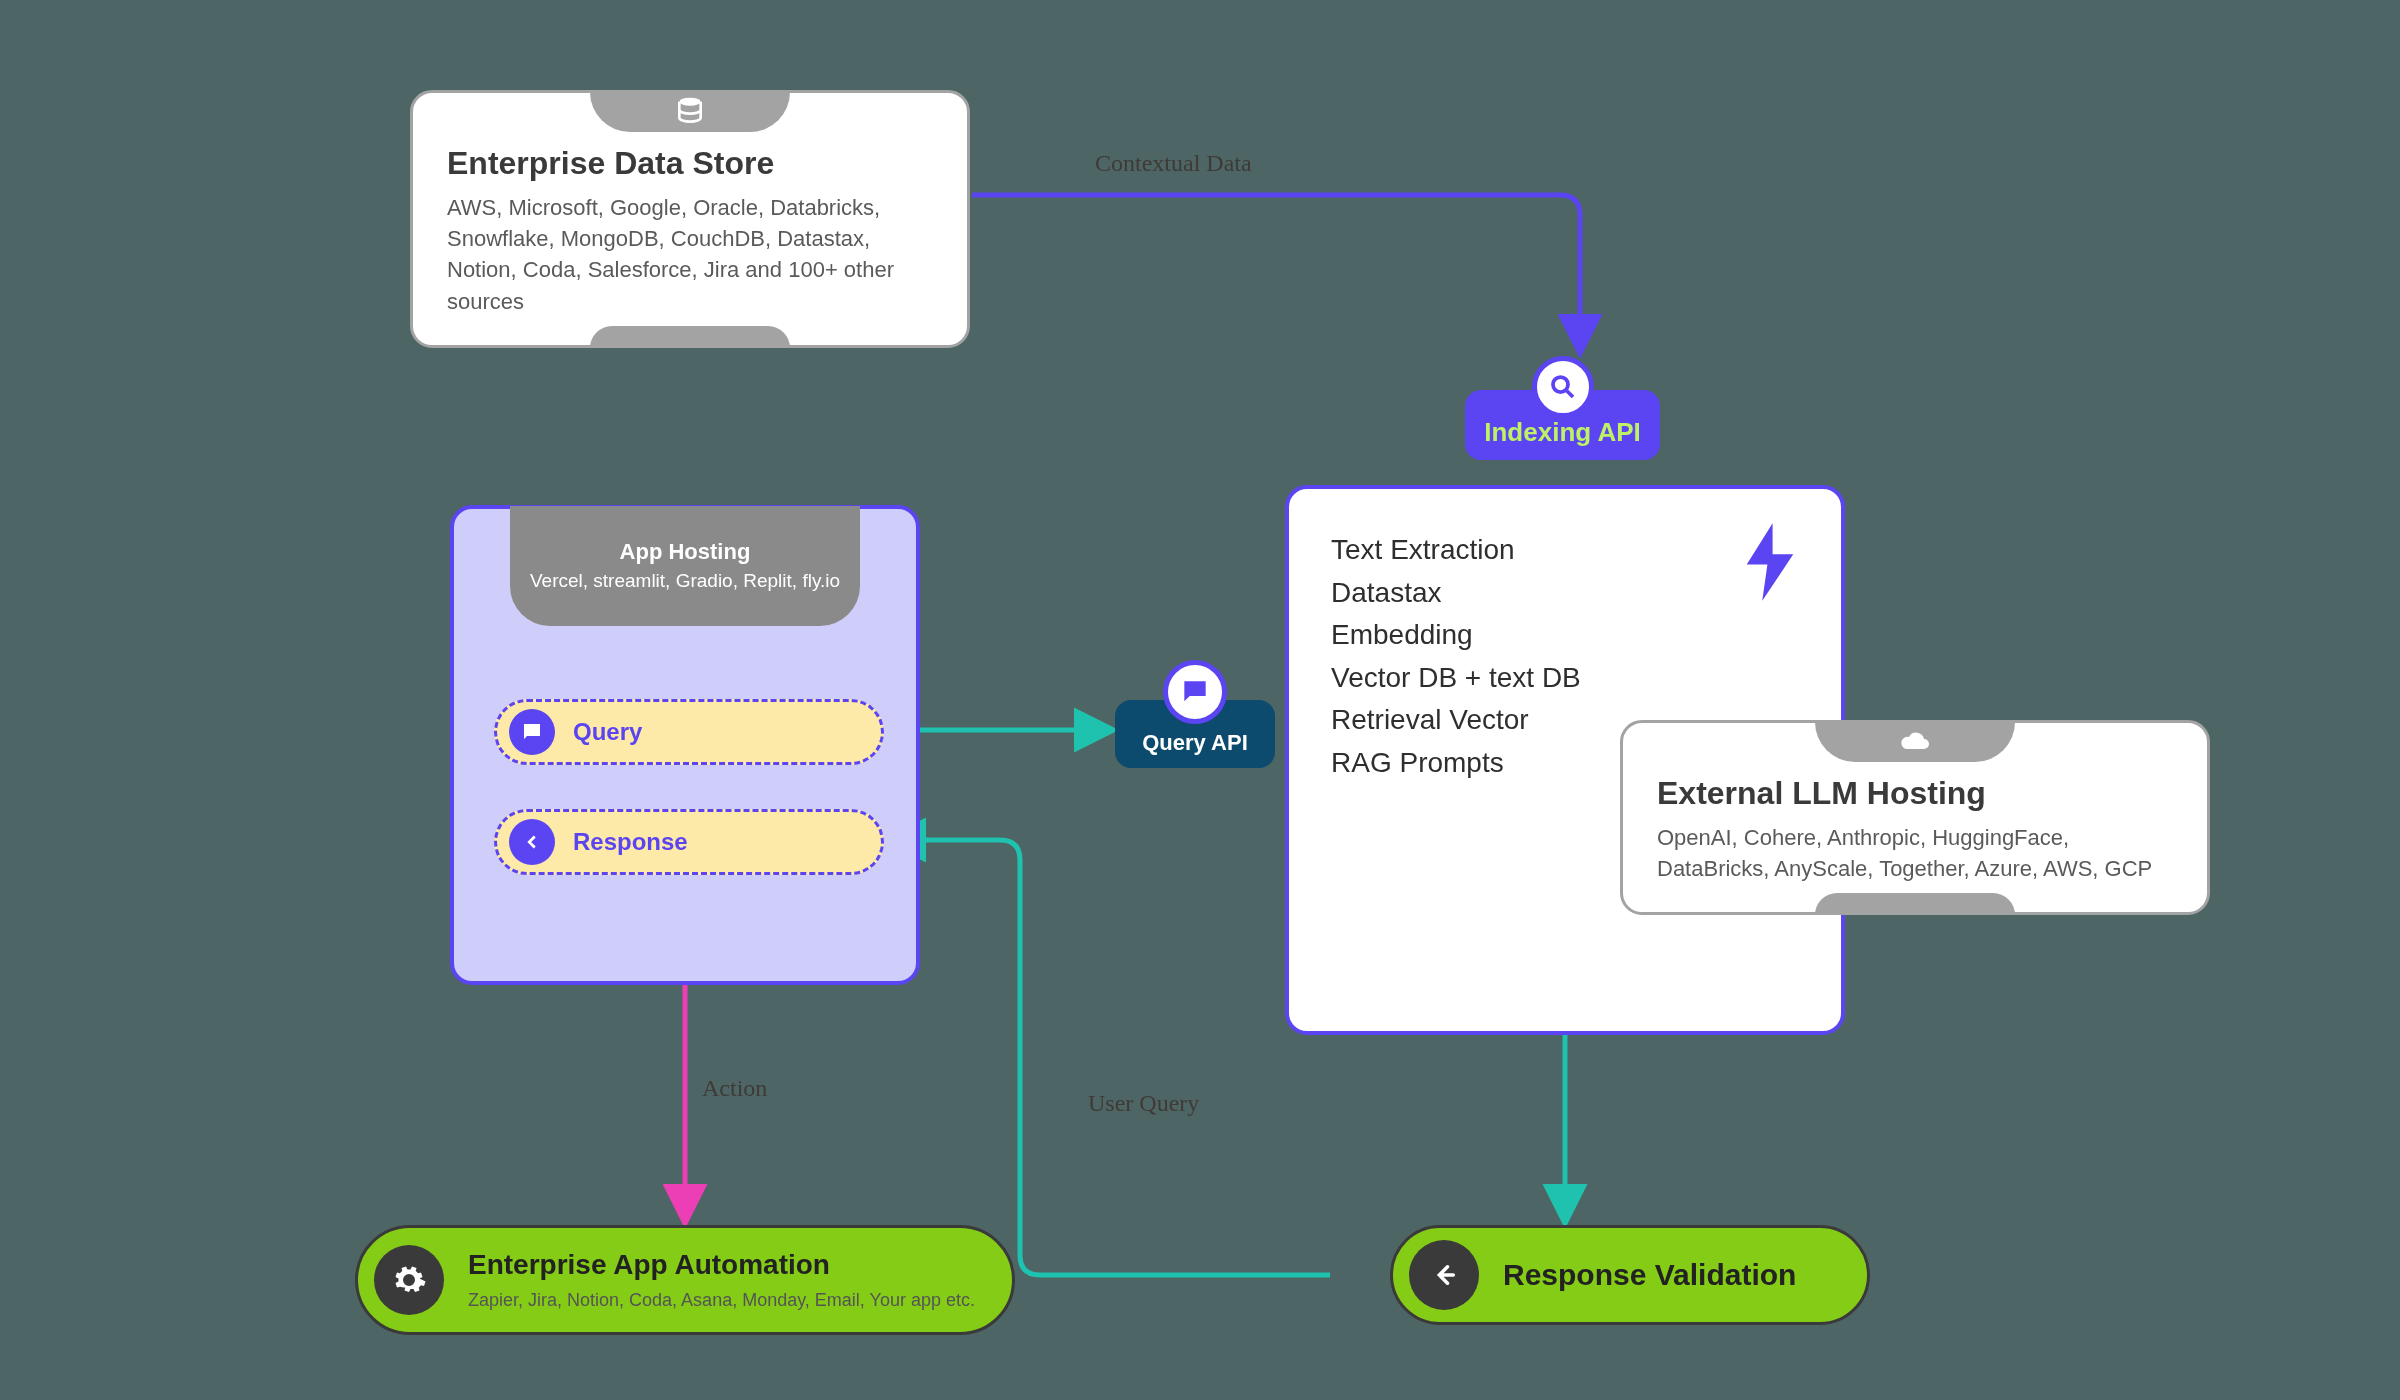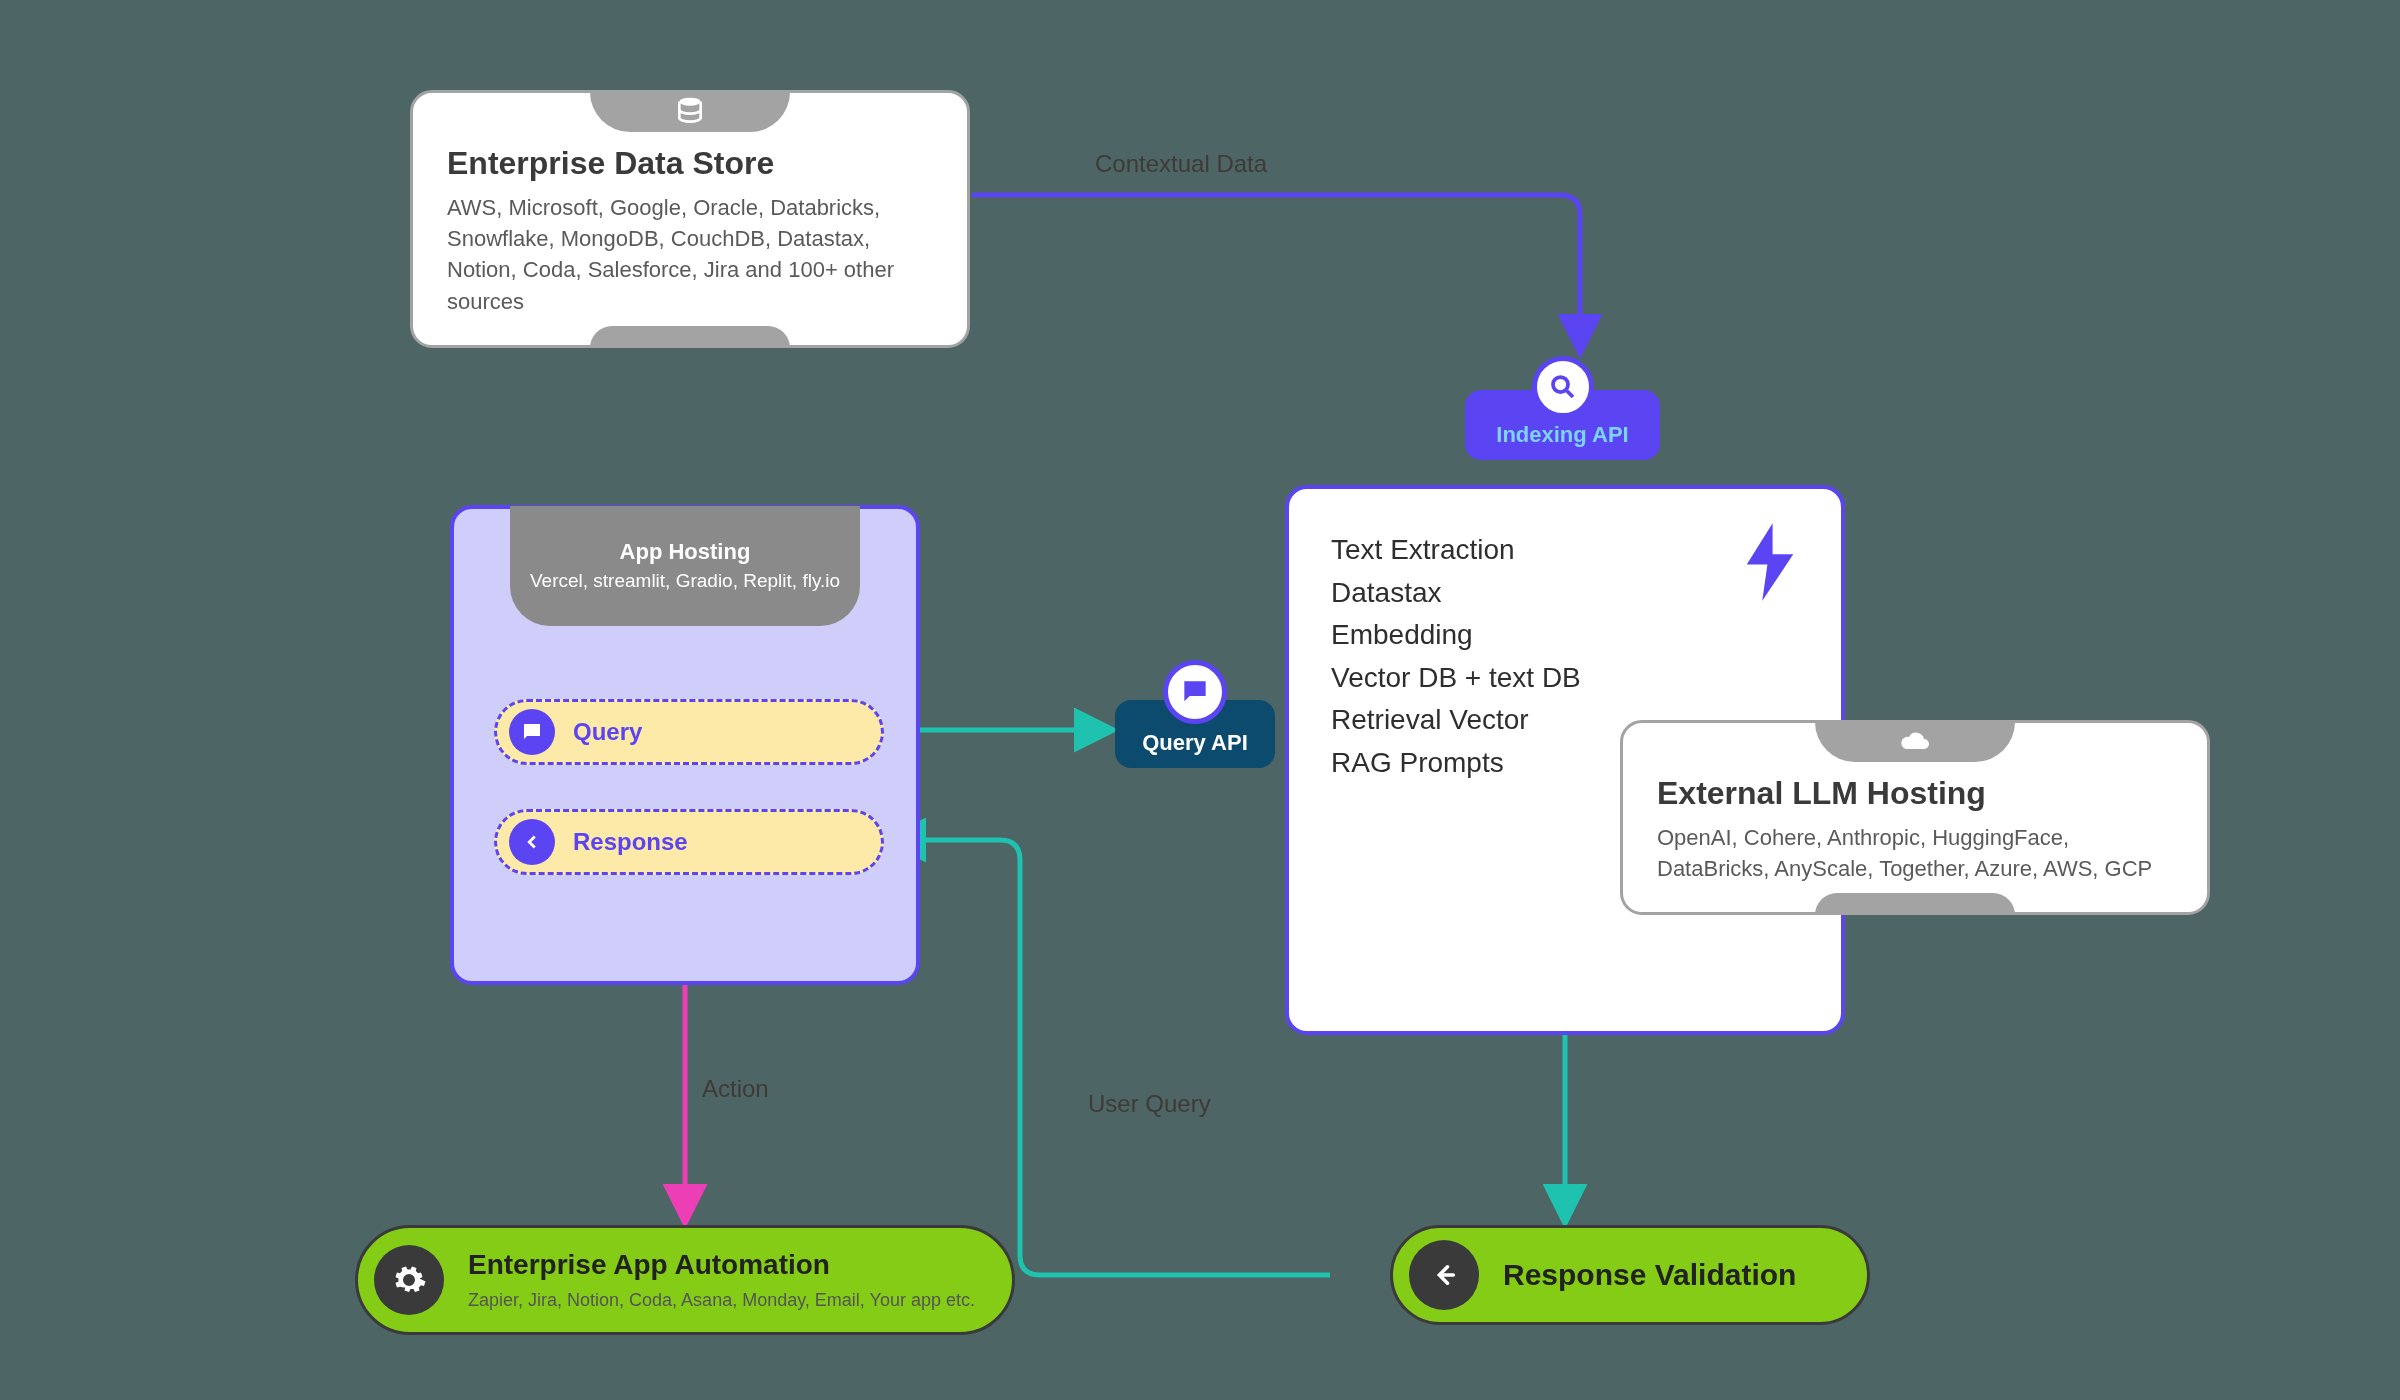--- a/index.html
+++ b/index.html
@@ -109,21 +109,21 @@
   
   #llm { left: 1620px; top: 720px; width: 590px; }
 
   
   #idx {
     position: absolute;
     left: 1465px; top: 390px;
     width: 195px; height: 70px;
     background: #5b44f2;
     border-radius: 16px;
-    color: #7dd3fc; font-weight: 700; font-size: 22px;
+    color: #bef264; font-weight: 700; font-size: 26px;
     display: flex; align-items: flex-end; justify-content: center;
     padding-bottom: 12px;
     text-align: center;
   }
   #idx .badge {
     position: absolute; top: -34px; left: 50%; transform: translateX(-50%);
     width: 62px; height: 62px; border-radius: 50%;
     background: #fff; border: 5px solid #5b44f2;
     display: flex; align-items: center; justify-content: center;
     color: #5b44f2;
@@ -168,20 +168,21 @@
   #automation .txt h3 { font-size: 28px; font-weight: 800; color: #222; }
   #automation .txt p  { font-size: 18px; color: #555; margin-top: 9px; }
   #respval { left: 1390px; top: 1225px; width: 480px; }
   #respval span { font-size: 30px; font-weight: 700; color: #222; }
 
   .edge-label {
     position: absolute;
     color: #3f3a36;
     font-size: 24px;
     font-weight: 500;
+    font-family: Liberation Serif, serif;
   }
   svg.wires { position: absolute; inset: 0; width: 2400px; height: 1400px; pointer-events: none; }
 </style>
 </head>
 <body>
 
 <div class="canvas">
 
   <svg class="wires">
     <defs>

